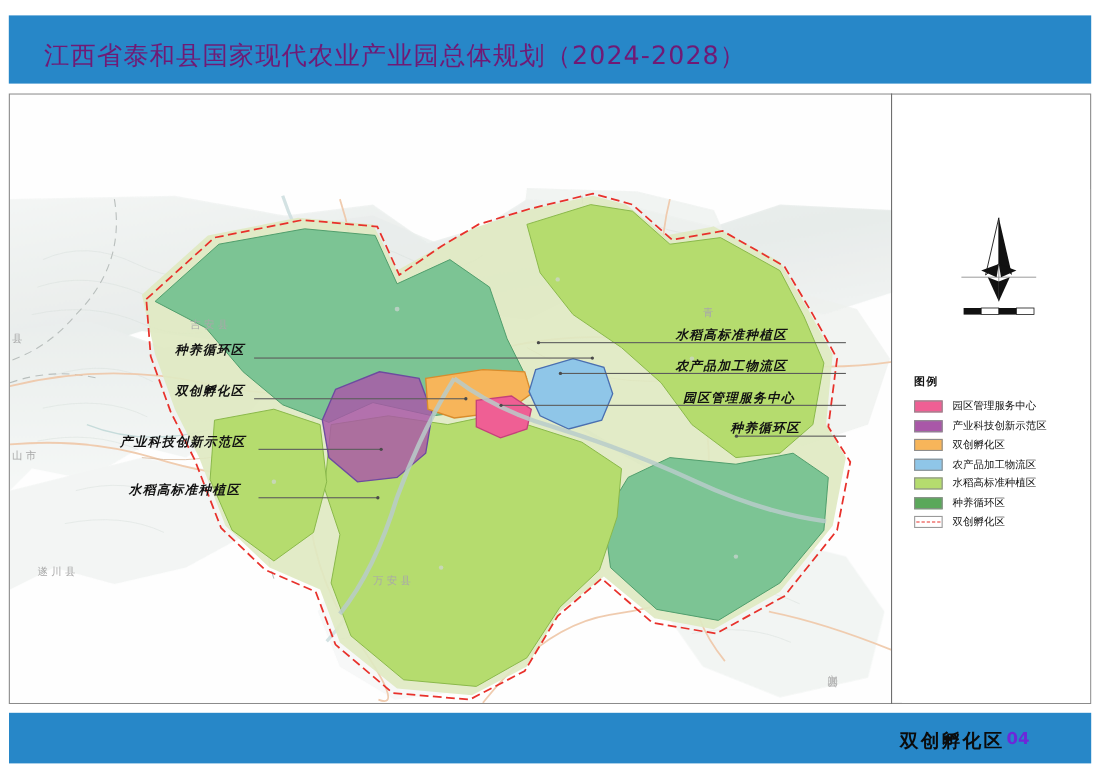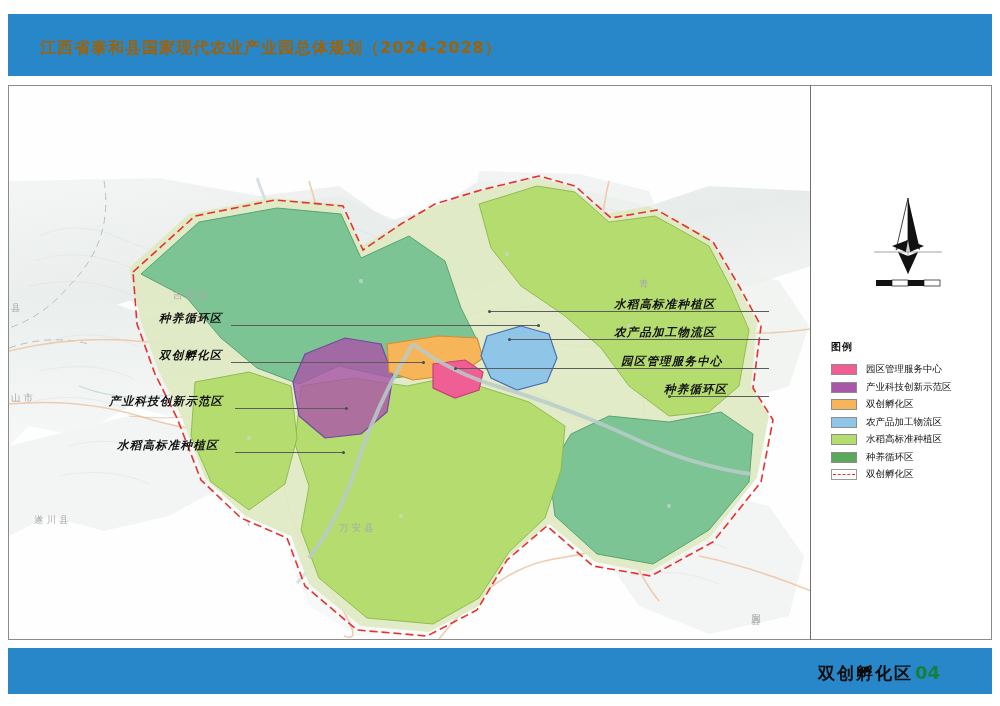--- a/index.html
+++ b/index.html
@@ -2,28 +2,28 @@
 <html><head>
 <meta charset="utf-8">
 <style>
   html,body{margin:0;padding:0;background:#ffffff;}
   body{width:1000px;height:706px;overflow:hidden;font-family:"Liberation Sans","DejaVu Sans",sans-serif;}
 
   #poster{position:relative;width:1000px;height:706px;background:#fff;}
 
   
   .header-bar{position:absolute;left:8px;top:14px;width:984px;height:62px;background:#2787c8;}
-  .header-title{position:absolute;left:40px;top:40px;font-size:16px;font-weight:bold;color:#a16207;
+  .header-title{position:absolute;left:40px;top:40px;font-size:23px;font-weight:normal;color:#701a75;
     letter-spacing:1px;line-height:1;white-space:nowrap;font-family:"DejaVu Sans",sans-serif;}
 
   
   .footer-bar{position:absolute;left:8px;top:648px;width:984px;height:46px;background:#2787c8;}
   .footer-title{position:absolute;left:818px;top:662px;font-size:17px;font-weight:bold;color:#0b0b0b;
     letter-spacing:2px;font-family:"DejaVu Sans",sans-serif;}
-  .footer-page{position:absolute;left:915px;top:662px;font-size:18px;font-weight:bold;color:#15803d;
+  .footer-page{position:absolute;left:915px;top:662px;font-size:15px;font-weight:bold;color:#6d28d9;
     font-family:"DejaVu Sans",sans-serif;}
 
   
   .map-frame{position:absolute;left:8px;top:85px;width:984px;height:555px;border:1px solid #8b8b8b;
     background:#ffffff;overflow:hidden;box-sizing:border-box;}
   .panel-divider{position:absolute;left:810px;top:85px;width:1px;height:555px;background:#6f6f6f;}
 
   .map-canvas{position:absolute;left:0;top:0;width:802px;height:553px;overflow:hidden;}
   .map-canvas svg{position:absolute;left:0;top:0;}
 
@@ -194,21 +194,21 @@
           <circle cx="660" cy="420" r="2"></circle>
             <circle cx="240" cy="352" r="2"></circle>
         </g>
       </svg>
 
       <div class="place" style="left:128px;top:203px;margin-left:36px;">吉安县</div>
       <div class="place" style="left:25px;top:428px;">遂川县</div>
       <div class="place" style="left:330px;top:436px;">万安县</div>
       <div class="place" style="left:630px;top:192px;">青</div>
       <div class="place" style="left:2px;top:216px;">县</div>
-      <div class="place" style="left:2px;top:306px;">山市</div>
+      <div class="place" style="left:2px;top:322px;">山市</div>
       <div class="place-v" style="left:740px;top:520px;">兴国县</div>
 
       <div class="anno" style="left:150px;top:225px;">种养循环区</div>
       <div class="leader" style="left:222px;top:239px;width:308px;"></div>
       <div class="leader-dot" style="left:528px;top:238px;"></div>
 
       <div class="anno" style="left:150px;top:262px;">双创孵化区</div>
       <div class="leader" style="left:222px;top:276px;width:193px;"></div>
       <div class="leader-dot" style="left:413px;top:275px;"></div>
 

